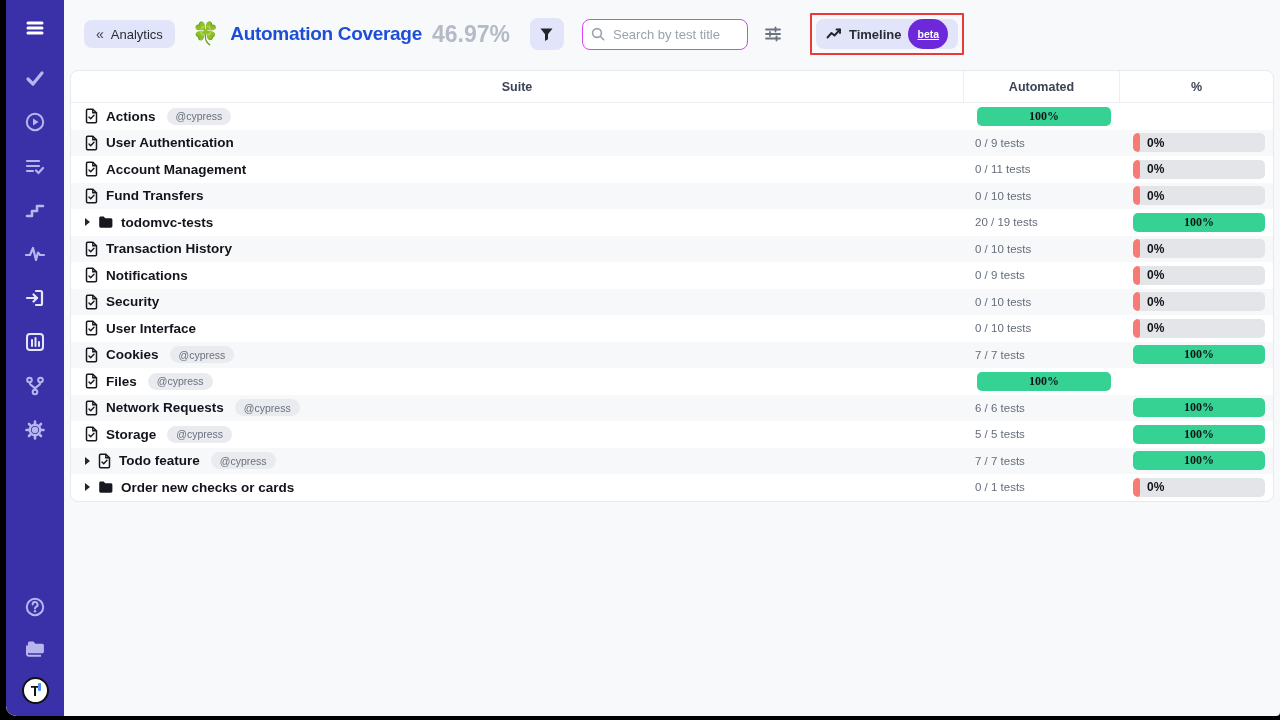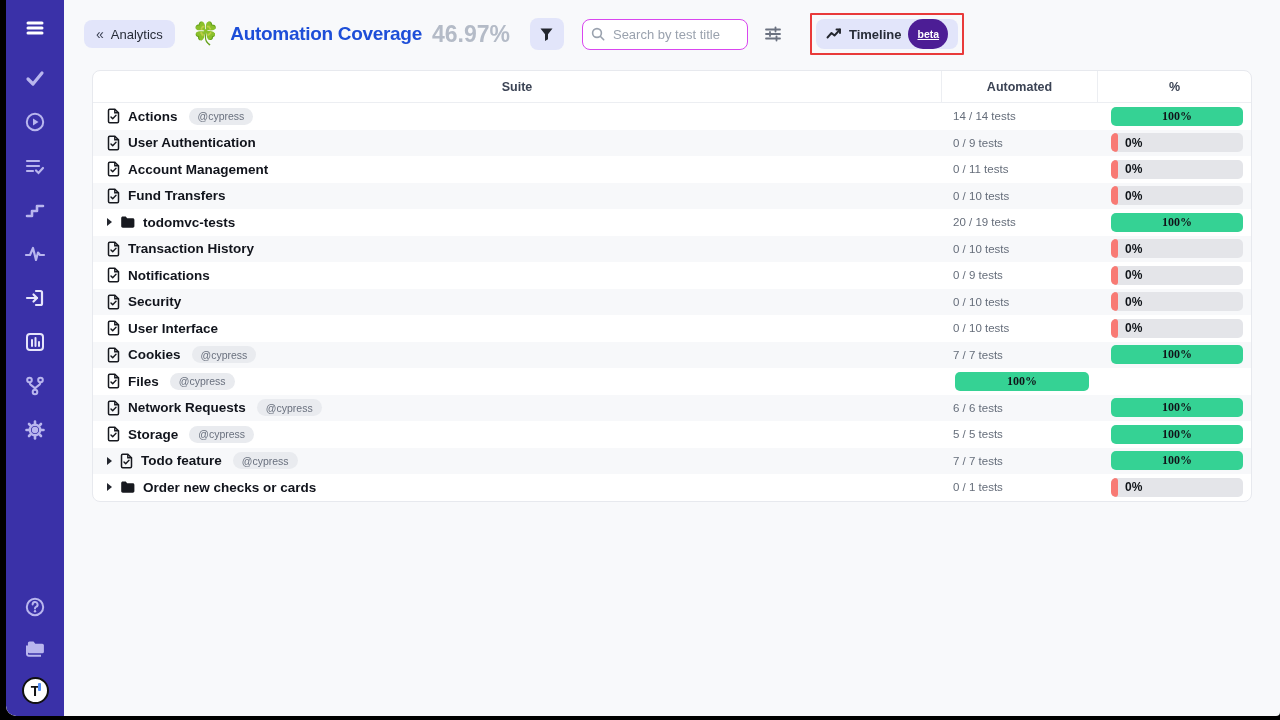--- a/index.html
+++ b/index.html
@@ -25,23 +25,23 @@
   .page-title { font-size:19px; font-weight:700; color:#1d4ed8; letter-spacing:-0.3px; }
   .cov-pct { font-size:23px; font-weight:700; color:#b4bbc7; margin-right:10px; }
   .filter-btn { width:34px; height:32px; display:flex; align-items:center; justify-content:center; }
   .search-wrap { position:relative; margin-left:8px; }
   .search-wrap svg { position:absolute; left:9px; top:8px; }
   .search-input { width:166px; height:31px; border:1px solid #d946ef; border-radius:8px; background:#fff; padding:0 10px 0 30px; font-size:13px; font-family:inherit; color:#333; outline:none; }
   .search-input::placeholder { color:#9aa2ae; }
   .sliders-btn { background:none; border:none; cursor:pointer; padding:2px; margin-left:4px; display:flex; }
   .hl-box { border:2.5px solid #e93a3a; border-radius:1px; padding:4px; margin-left:16px; }
   .timeline-btn { display:flex; align-items:center; gap:7px; height:30px; padding:0 10px; font-size:13px; font-weight:700; }
-  .beta-pill { background:#4c1d95; color:#fff; font-size:10.5px; font-weight:700; padding:9px 9px; border-radius:999px;text-decoration:underline; }
+  .beta-pill { background:#6d28d9; color:#fff; font-size:10.5px; font-weight:700; padding:9px 9px; border-radius:999px;text-decoration:underline; }
   
-  .card { margin:2px 28px 0; background:#fff; border:1px solid #e7e9ee; border-radius:8px; overflow:hidden; }
+  .card { margin:2px 6px 0; background:#fff; border:1px solid #e7e9ee; border-radius:8px; overflow:hidden; }
   .thead { display:grid; grid-template-columns:1fr 156px 154px; height:32px; border-bottom:1px solid #eceef2; }
   .th { display:flex; align-items:center; justify-content:center; font-size:12.5px; font-weight:700; color:#3b4354; }
   .th + .th { border-left:1px solid #eceef2; }
   .row { display:grid; grid-template-columns:1fr 156px 154px; height:26.5px; cursor:pointer; }
   .row.alt { background:#f7f8fa; }
   .cell-suite { display:flex; align-items:center; gap:8px; padding-left:14px; overflow:hidden; }
   .caret { width:0; height:0; border-left:5px solid #23262e; border-top:4px solid transparent; border-bottom:4px solid transparent; flex:0 0 auto; }
   .suite-name { font-size:13.5px; font-weight:700; color:#11141c; white-space:nowrap; }
   .suite-tag { background:#e9ebef; color:#69707e; font-size:10.5px; padding:2.5px 9px; border-radius:999px; margin-left:3px; white-space:nowrap; }
   .cell-auto { display:flex; align-items:center; padding-left:12px; font-size:11.5px; color:#656d7a; }
@@ -227,23 +227,20 @@
     <div class="cell-suite">
 
       <svg width="13" height="16" viewBox="0 0 13 16">
                 <path d="M1.5 2.4c0-.7.5-1.2 1.2-1.2h5.1l3.7 3.6v8.8c0 .7-.5 1.2-1.2 1.2H2.7c-.7 0-1.2-.5-1.2-1.2V2.4z" fill="none" stroke="#17191f" stroke-width="1.5"></path>
                 <path d="M7.8 1.4v3.4h3.6" fill="none" stroke="#17191f" stroke-width="1.4"></path>
                 <polyline points="4,9 5.7,10.8 9,7.2" fill="none" stroke="#17191f" stroke-width="1.4" stroke-linecap="round" stroke-linejoin="round"></polyline>
               </svg>
       <span class="suite-name">Actions</span>
       <span class="suite-tag">@cypress</span>
     </div>
-    <div class="cell-auto">
-      <span>14 / 14 tests</span>
-    </div>
     <div class="cell-pct">
       <div class="bar full">
 
         <span>100%</span>
       </div>
     </div>
   </div>
           <div class="row alt">
     <div class="cell-suite">
 

